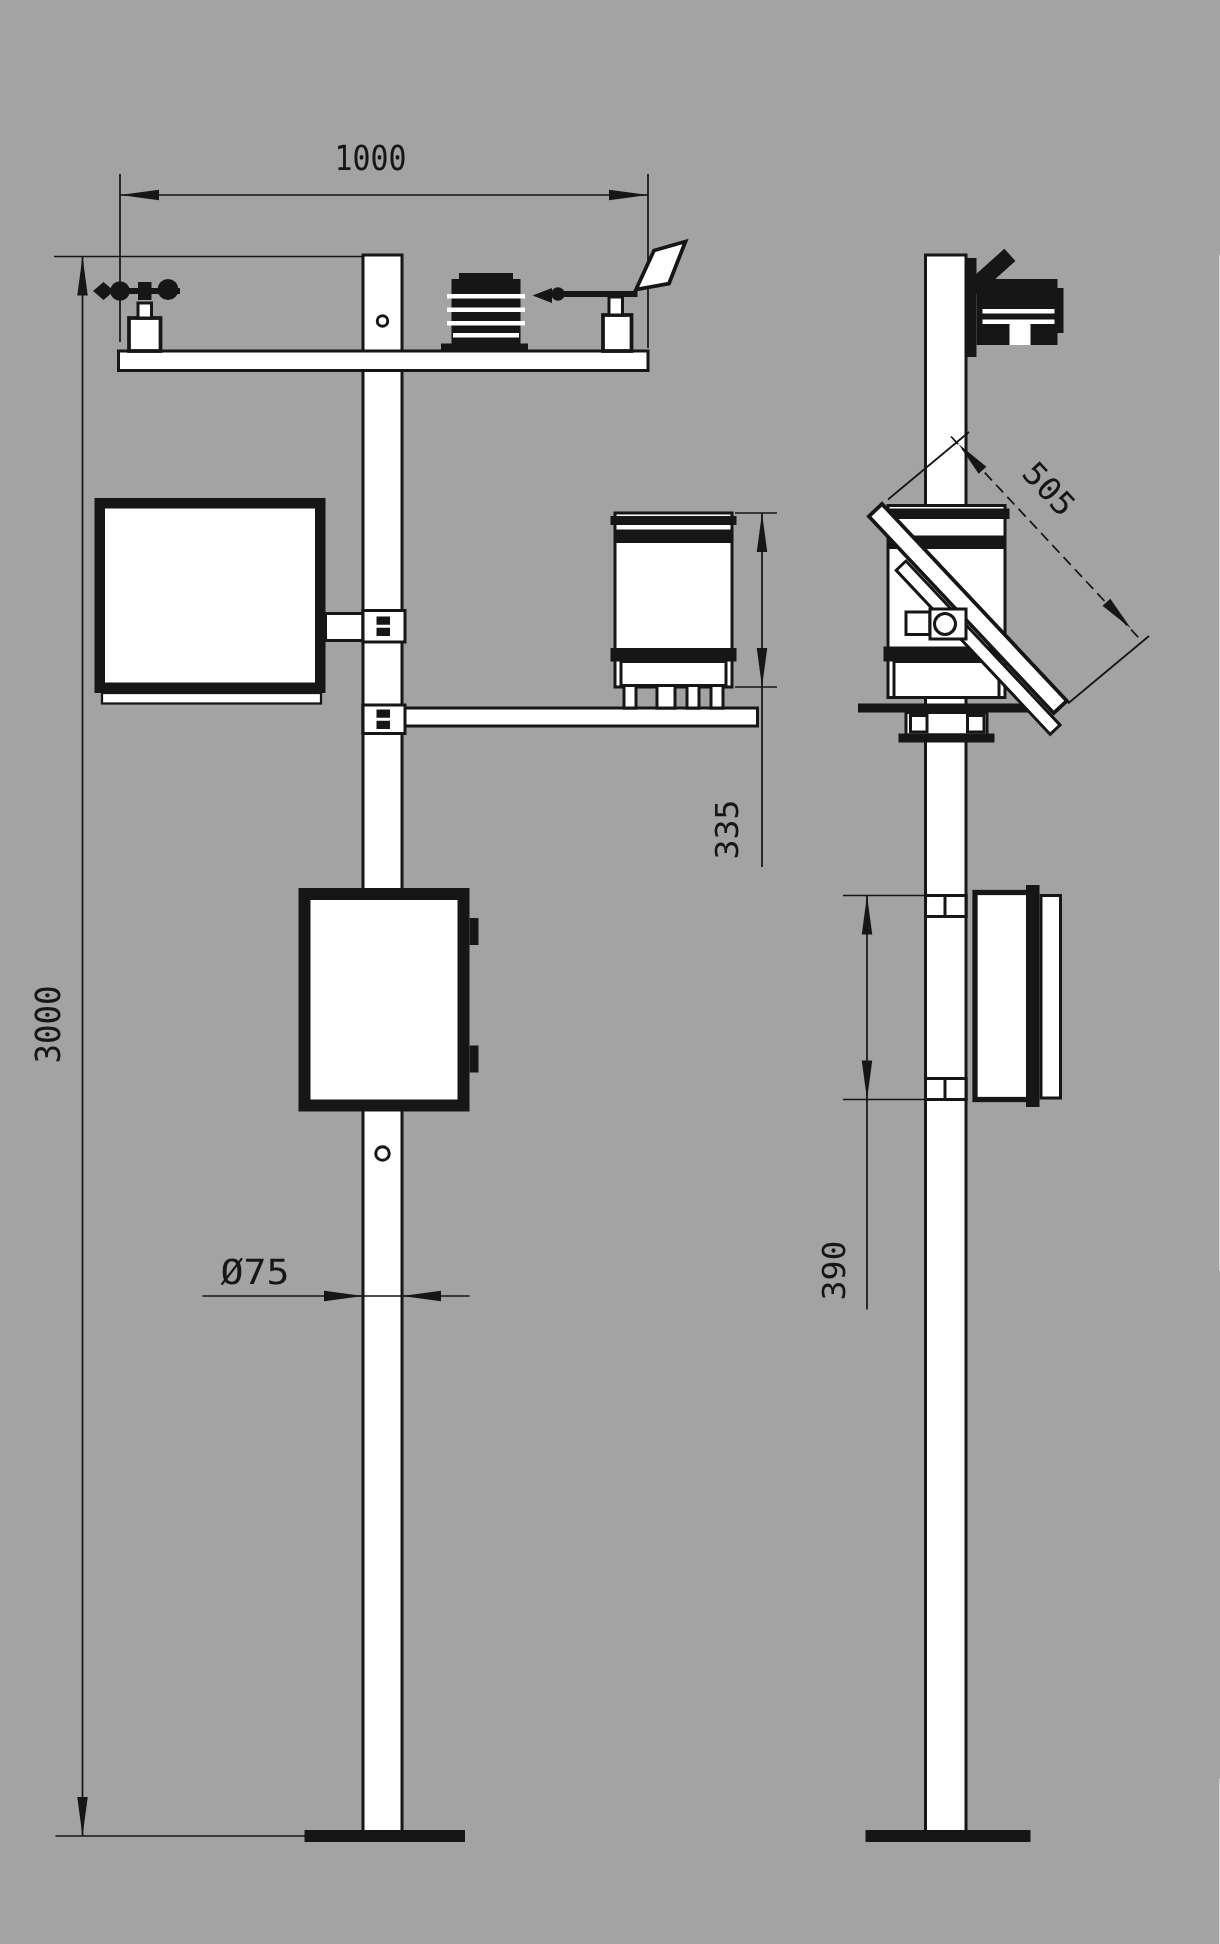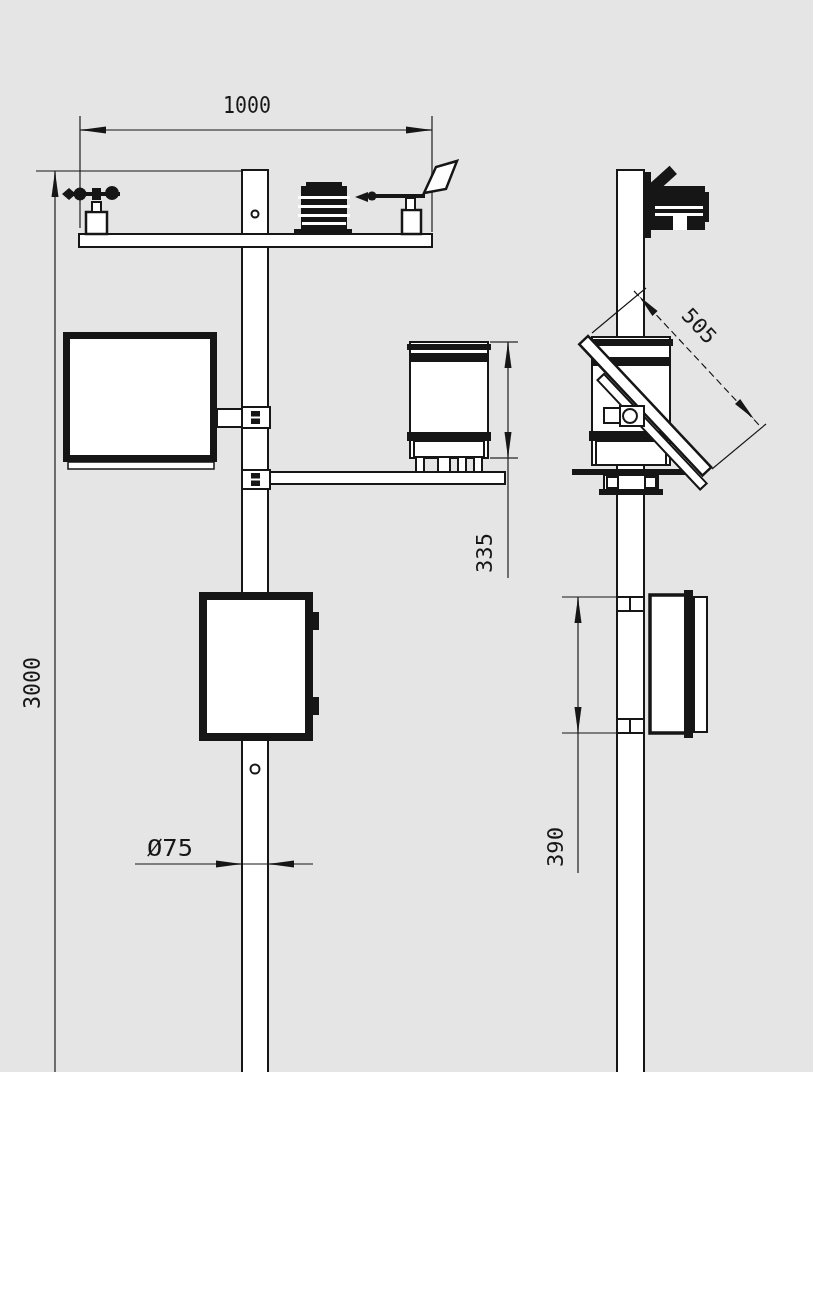--- a/index.html
+++ b/index.html
@@ -1,16 +1,16 @@
 <!DOCTYPE html>
 <html><head>
 <meta charset="utf-8">
 <style>
   html,body{margin:0;padding:0;background:#ffffff;}
-  .canvas{position:relative;width:813px;height:1072px;background:#e5e5e5;overflow:hidden;}
+  .canvas{position:relative;width:813px;height:1296px;background:#a3a3a3;overflow:hidden;}
   svg{position:absolute;left:0;top:0;}
   .ln{stroke:#161616;fill:none;}
   .thin{stroke-width:1.15;}
   .med{stroke-width:2;}
   .wf{fill:#ffffff;stroke:#161616;}
   .bk{fill:#161616;stroke:none;}
   .wb{fill:#ffffff;stroke:none;}
   .dim{font-family:"DejaVu Sans Mono","Liberation Mono",monospace;
        font-size:21px;fill:#161616;}
   .dim-lg{font-size:23px;}

